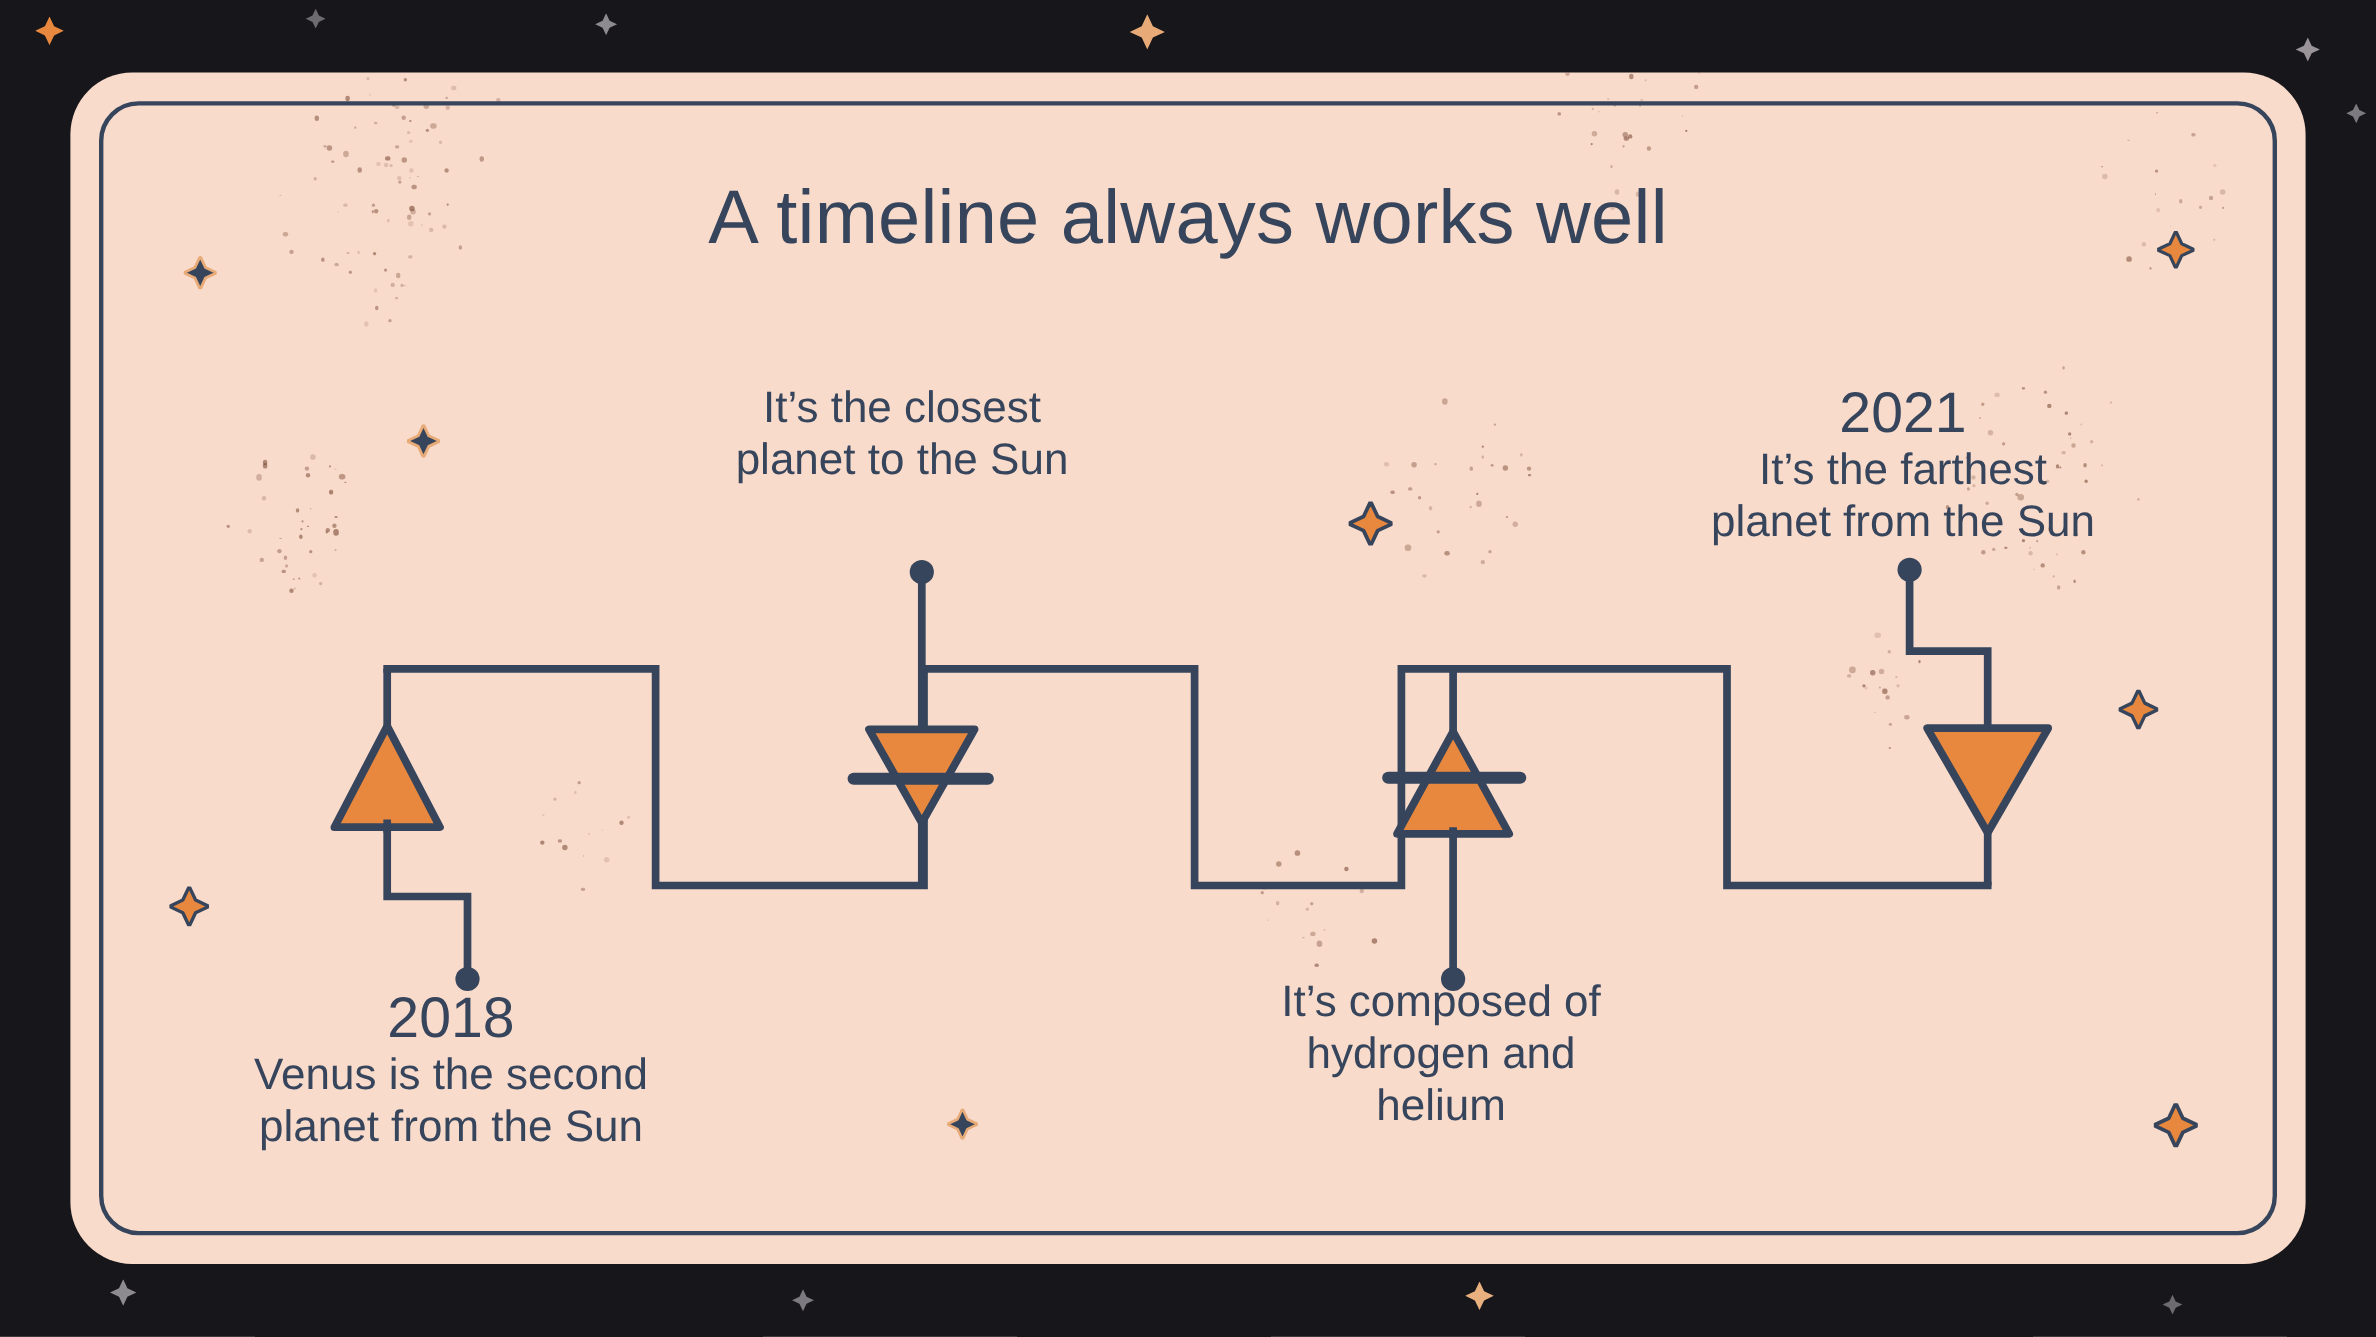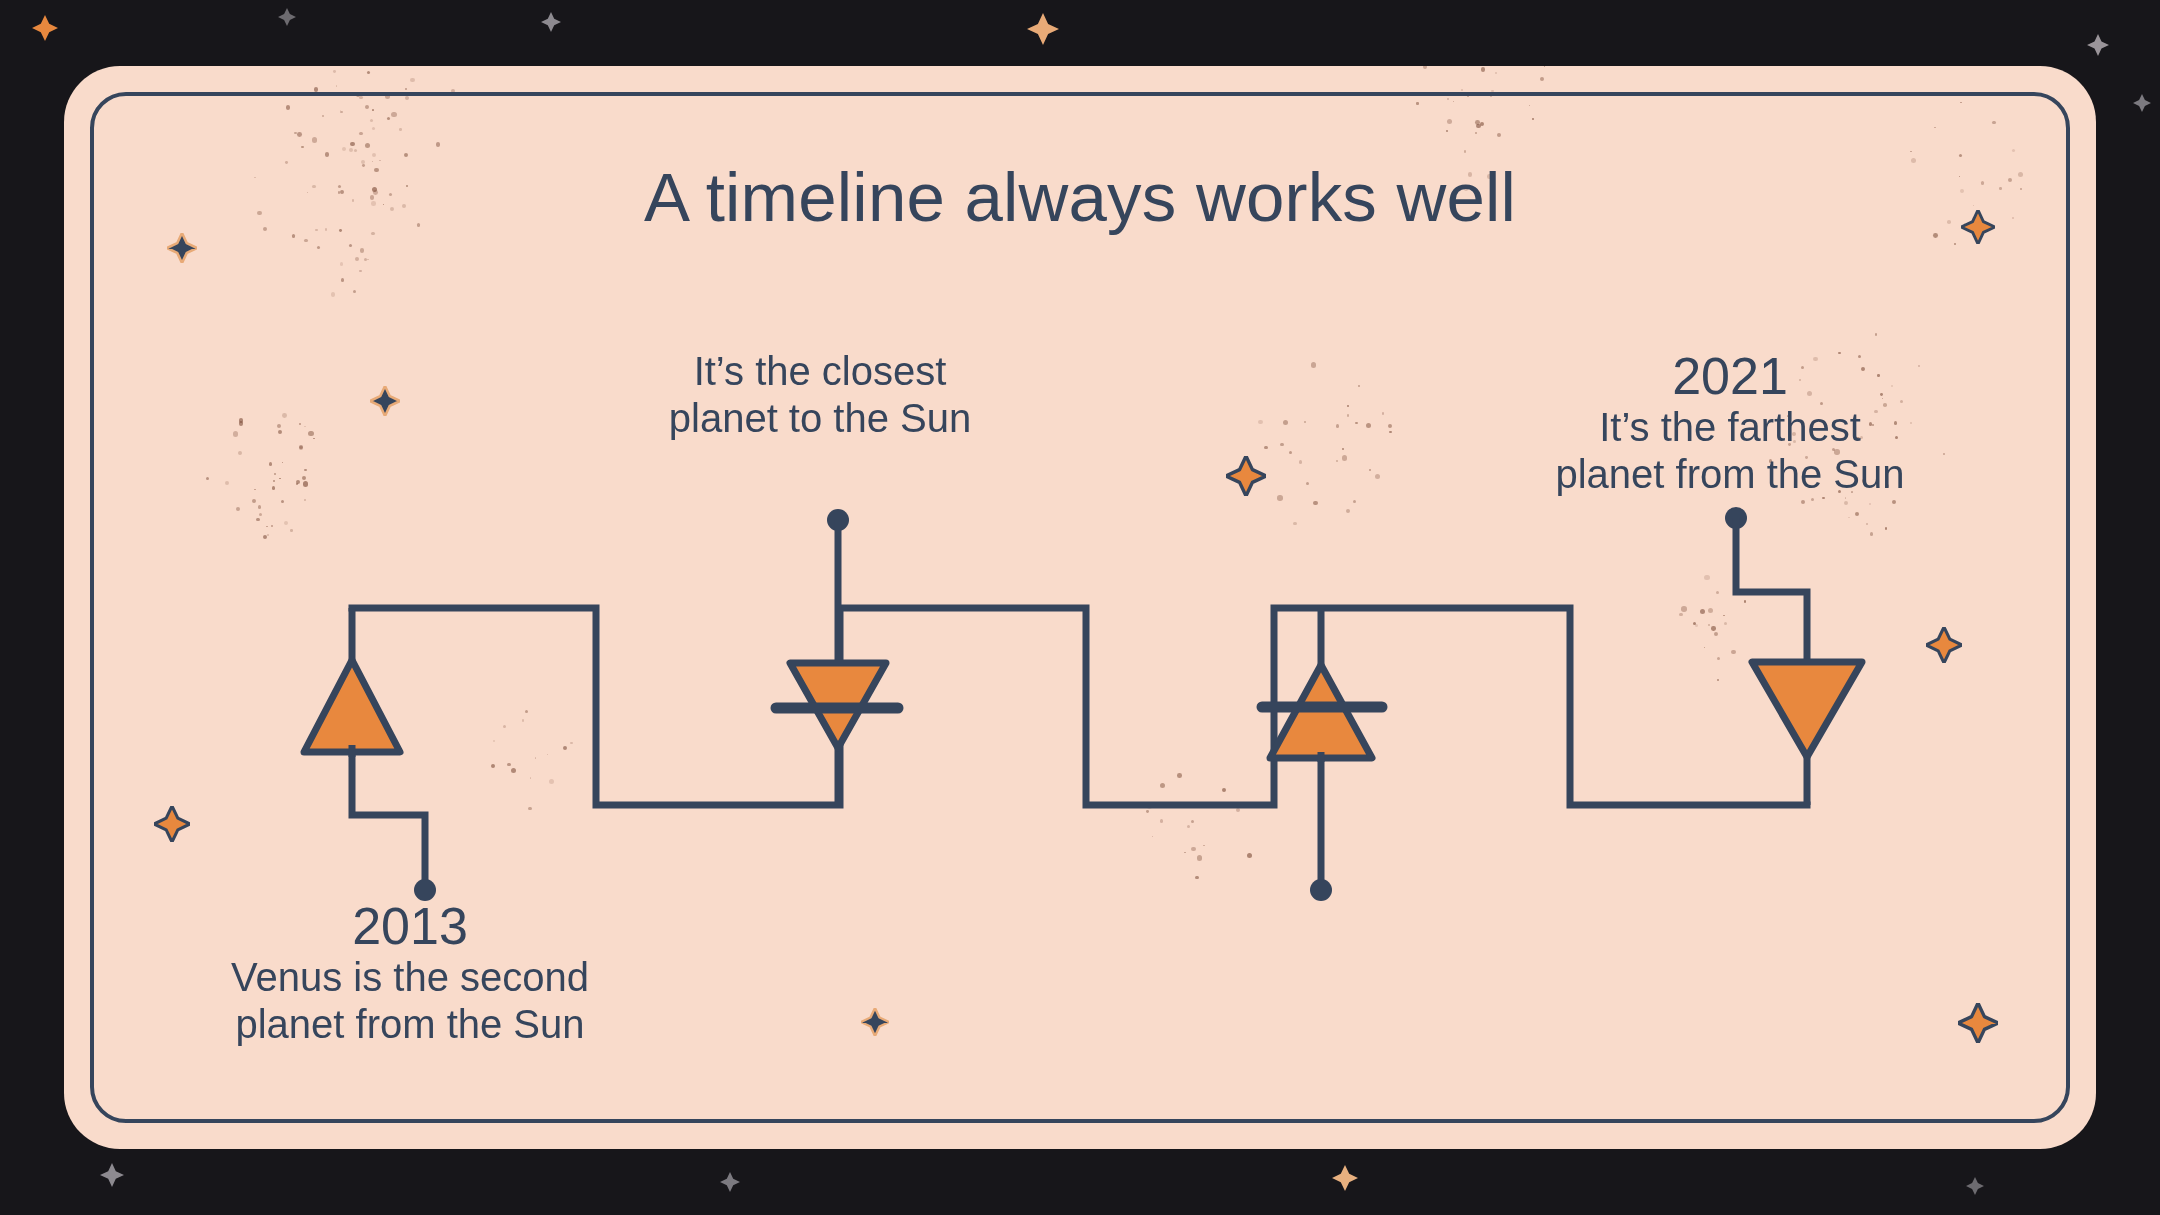--- a/index.html
+++ b/index.html
@@ -510,35 +510,40 @@
     </g>
 
     <g>
       <circle cx="1736" cy="518" r="11" fill="#36455c"></circle>
       <path d="M 1736,518 L 1736,592 L 1807,592 L 1807,805" fill="none" stroke="#36455c" stroke-width="7" stroke-linejoin="miter"></path>
       <polygon points="1752,662 1862,662 1807,757" fill="#e8883e" stroke="#36455c" stroke-width="7" stroke-linejoin="round"></polygon>
     </g>
   </svg>
 
   <div class="event" id="event-2018">
-    <div class="event-year">2013</div>
+    <div class="event-year">2018</div>
     <div class="event-desc">
       <div>Venus is the second</div>
       <div>planet from the Sun</div>
     </div>
   </div>
 
   <div class="event" id="event-2019">
     <div class="event-desc">
       <div>It’s the closest</div>
       <div>planet to the Sun</div>
     </div>
   </div>
 
   <div class="event" id="event-2020">
+    <div class="event-desc">
+      <div>It’s composed of</div>
+      <div>hydrogen and</div>
+      <div>helium</div>
+    </div>
   </div>
 
   <div class="event" id="event-2021">
     <div class="event-year">2021</div>
     <div class="event-desc">
       <div>It’s the farthest</div>
       <div>planet from the Sun</div>
     </div>
   </div>
 

